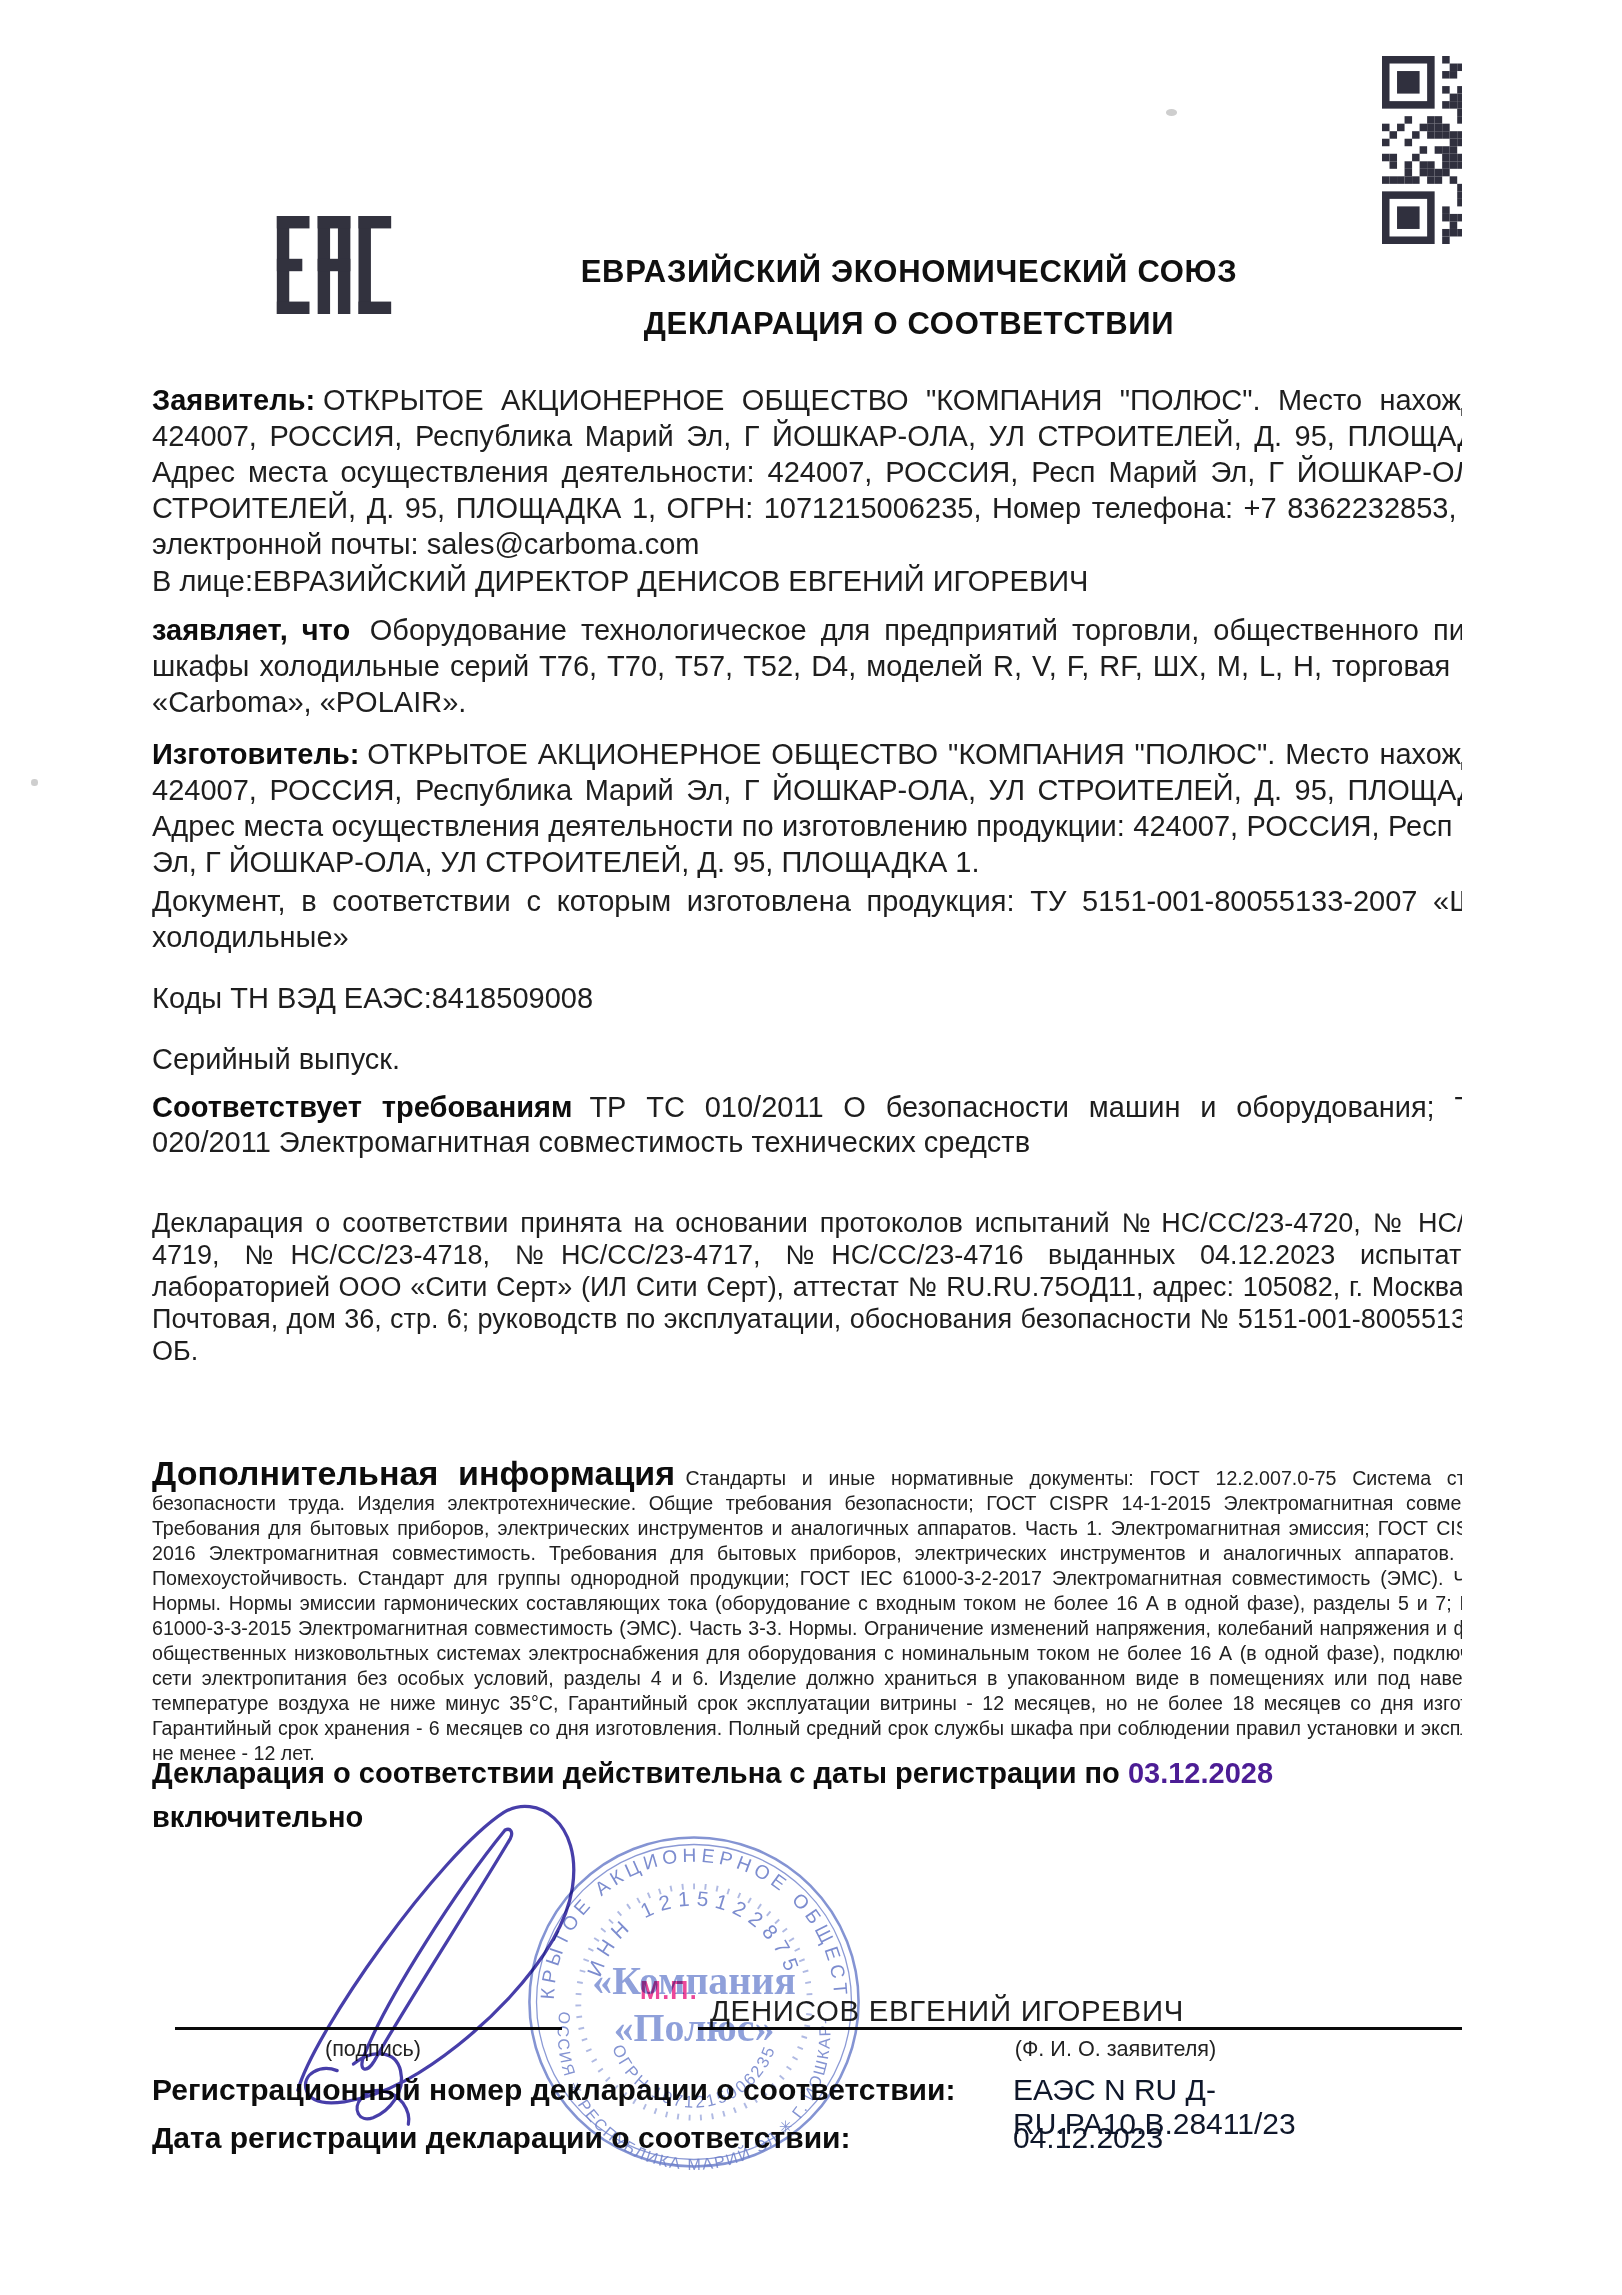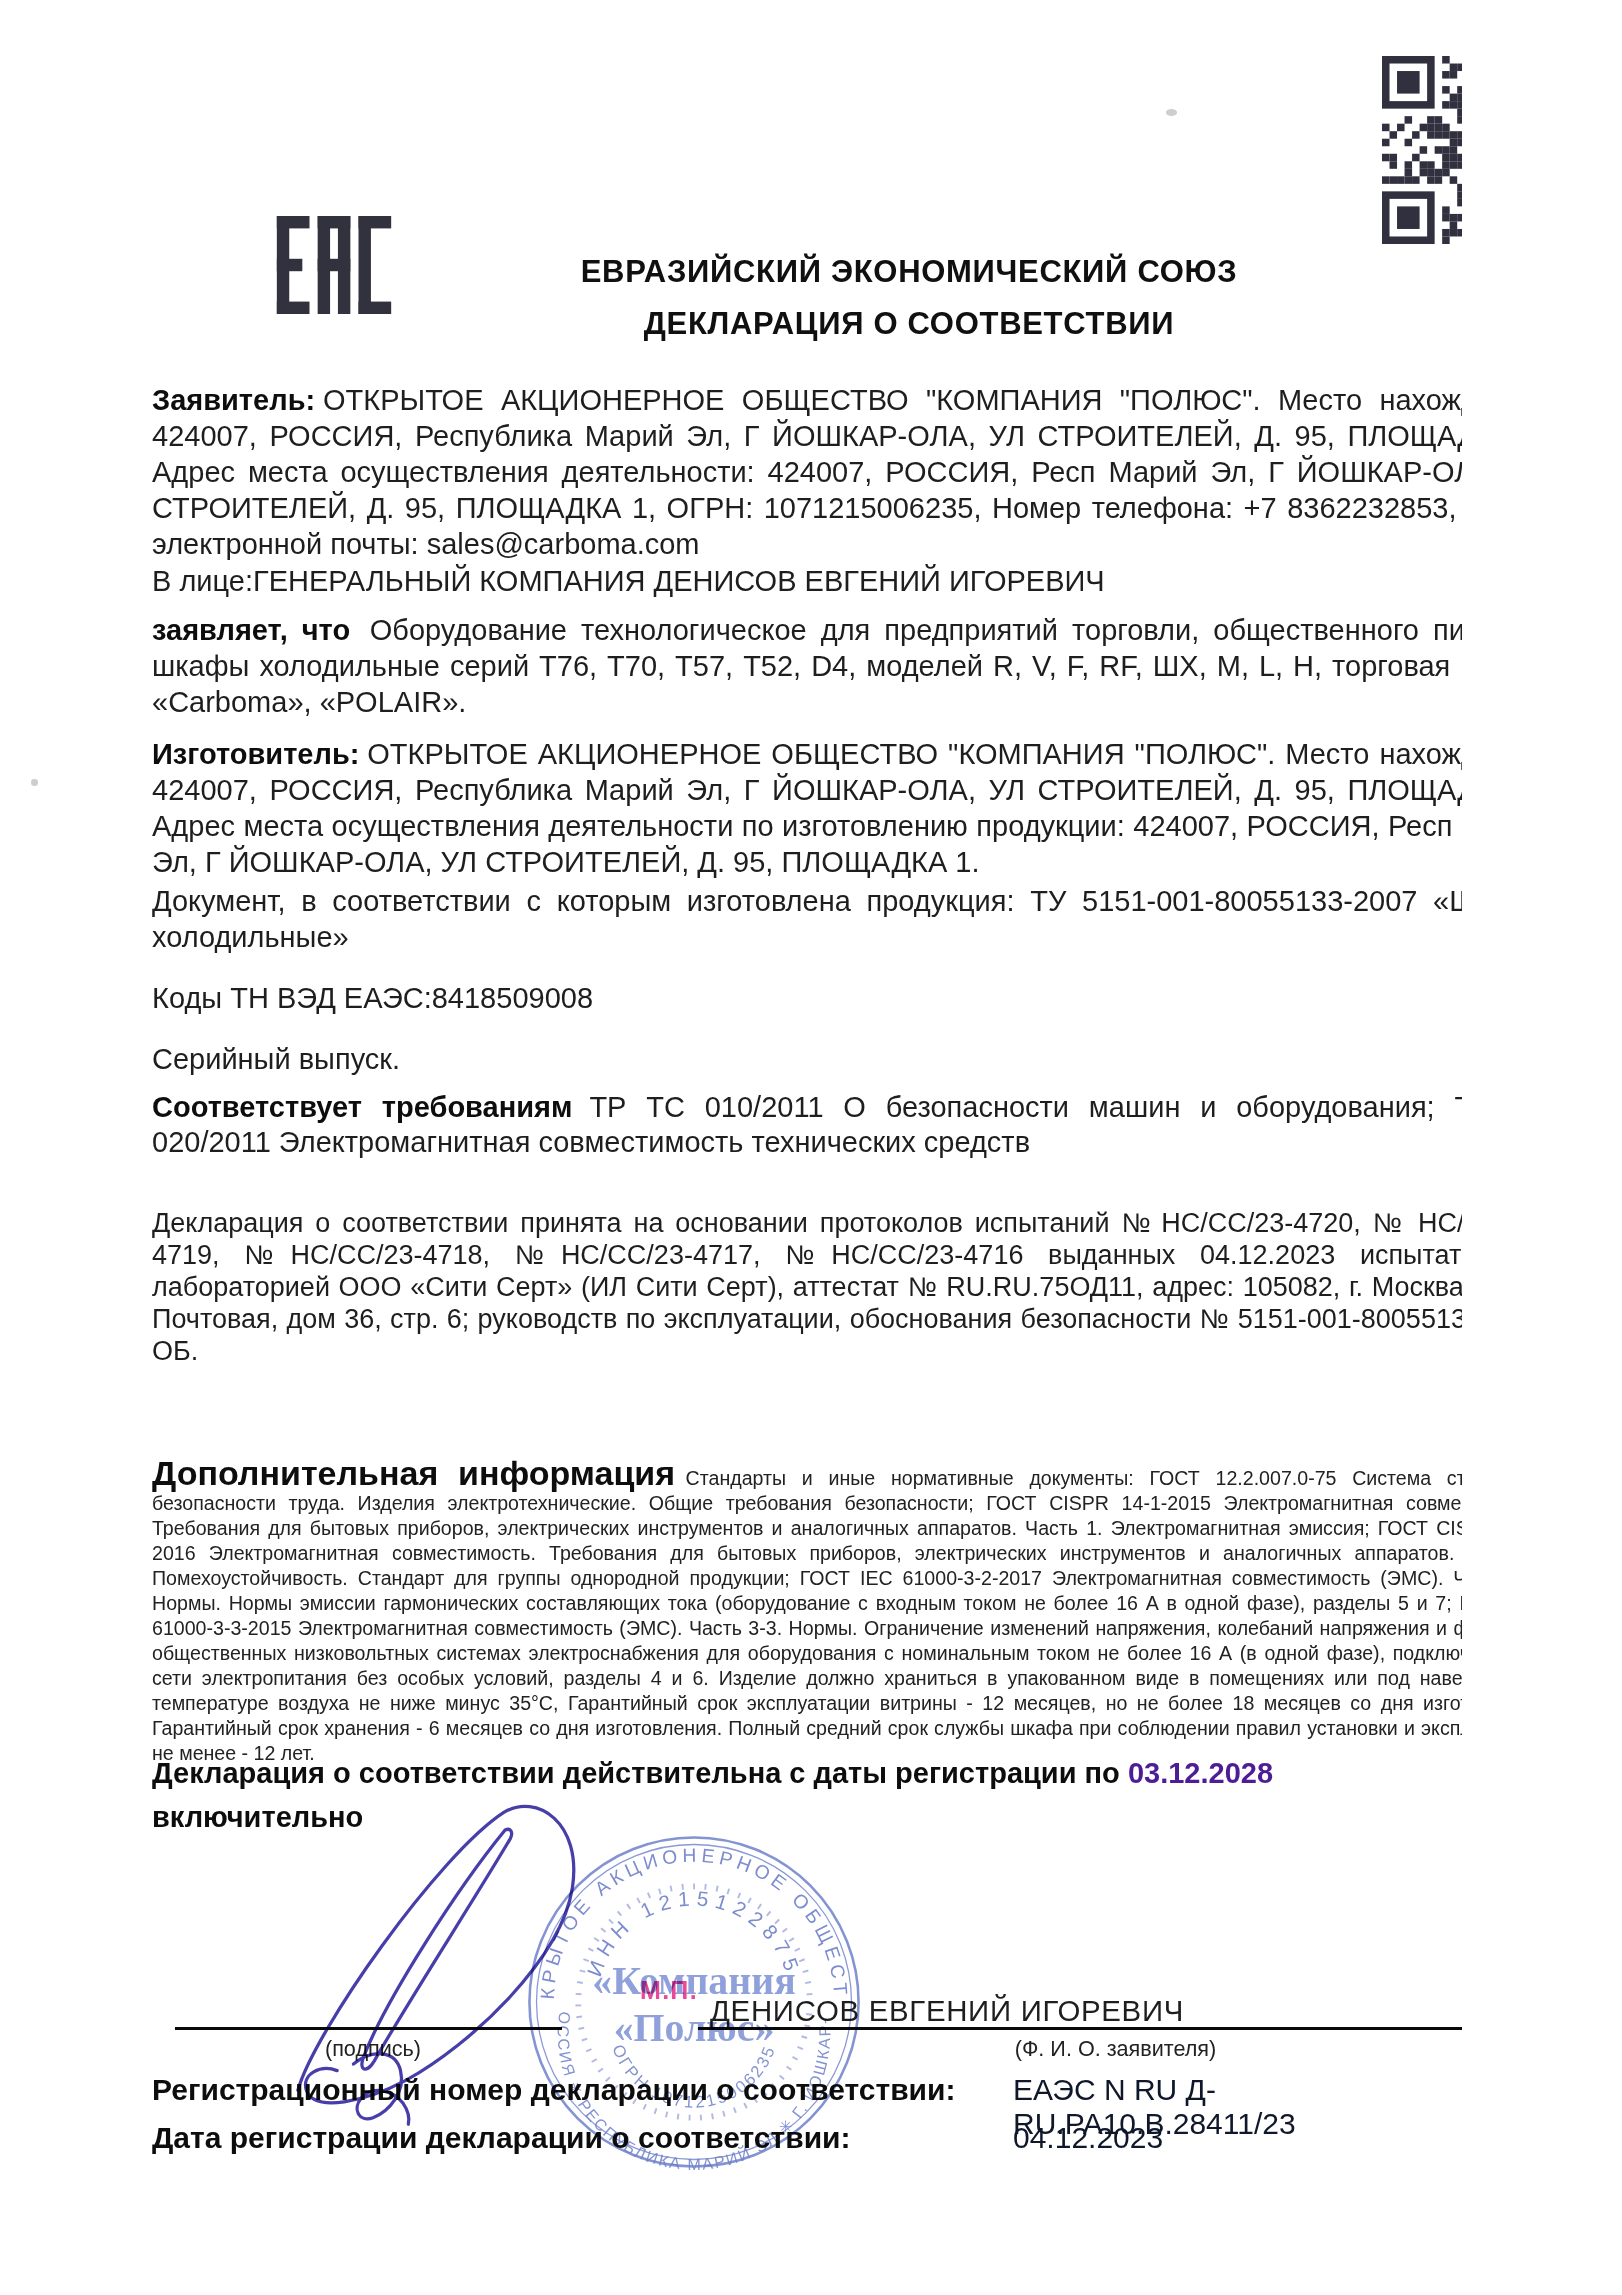--- a/index.html
+++ b/index.html
@@ -277,21 +277,21 @@
       <rect x="0" y="207.35999999999999" width="80.64" height="80.64" fill="#30303e"></rect>
       <rect x="11.52" y="218.88" width="57.599999999999994" height="57.599999999999994" fill="#ffffff"></rect>
       <rect x="23.04" y="230.39999999999998" width="34.56" height="34.56" fill="#30303e"></rect>
     </svg>
 
   <div class="abs title" style="top:254px;">ЕВРАЗИЙСКИЙ ЭКОНОМИЧЕСКИЙ СОЮЗ</div>
   <div class="abs title" style="top:306px;">ДЕКЛАРАЦИЯ О СООТВЕТСТВИИ</div>
 
   <p class="abs body-p" style="top:382px;margin:0;"><span class="lead">Заявитель:</span><span>ОТКРЫТОЕ АКЦИОНЕРНОЕ ОБЩЕСТВО "КОМПАНИЯ "ПОЛЮС". Место нахождения: 424007, РОССИЯ,  Республика Марий Эл, Г ЙОШКАР-ОЛА, УЛ СТРОИТЕЛЕЙ, Д. 95, ПЛОЩАДКА 1, Адрес места осуществления деятельности: 424007, РОССИЯ, Респ Марий Эл, Г ЙОШКАР-ОЛА, УЛ СТРОИТЕЛЕЙ, Д. 95, ПЛОЩАДКА 1, ОГРН: 1071215006235, Номер телефона: +7 8362232853, Адрес электронной почты: sales@carboma.com</span></p>
 
-  <p class="abs oneline" style="top:563px;margin:0;"><span class="lead">В лице:</span><span>ГЕНЕРАЛЬНЫЙ КОМПАНИЯ ДЕНИСОВ ЕВГЕНИЙ ИГОРЕВИЧ</span></p>
+  <p class="abs oneline" style="top:563px;margin:0;"><span class="lead">В лице:</span><span>ЕВРАЗИЙСКИЙ ДИРЕКТОР ДЕНИСОВ ЕВГЕНИЙ ИГОРЕВИЧ</span></p>
 
   <p class="abs body-p" style="top:612px;margin:0;"><span class="lead lead-wide">заявляет, что</span><span>Оборудование технологическое для предприятий торговли, общественного питания: шкафы холодильные серий Т76, Т70, Т57, Т52, D4, моделей R, V, F, RF, ШХ, M, L, H, торговая марка: «Carboma», «POLAIR».</span></p>
 
   <p class="abs body-p" style="top:736px;margin:0;"><span class="lead">Изготовитель:</span><span>ОТКРЫТОЕ АКЦИОНЕРНОЕ ОБЩЕСТВО "КОМПАНИЯ "ПОЛЮС". Место нахождения: 424007, РОССИЯ, Республика Марий Эл, Г ЙОШКАР-ОЛА, УЛ СТРОИТЕЛЕЙ, Д. 95, ПЛОЩАДКА 1, Адрес места осуществления деятельности по изготовлению продукции: 424007, РОССИЯ, Респ Марий Эл, Г ЙОШКАР-ОЛА, УЛ СТРОИТЕЛЕЙ, Д. 95, ПЛОЩАДКА 1.</span></p>
 
   <p class="abs body-p" style="top:883px;margin:0;">Документ, в соответствии с которым изготовлена продукция: ТУ 5151-001-80055133-2007 «Шкафы холодильные»</p>
 
   <p class="abs oneline" style="top:980px;margin:0;"><span class="lead">Коды ТН ВЭД ЕАЭС:</span><span>8418509008</span></p>
 
   <p class="abs oneline" style="top:1041px;margin:0;">Серийный выпуск.</p>

